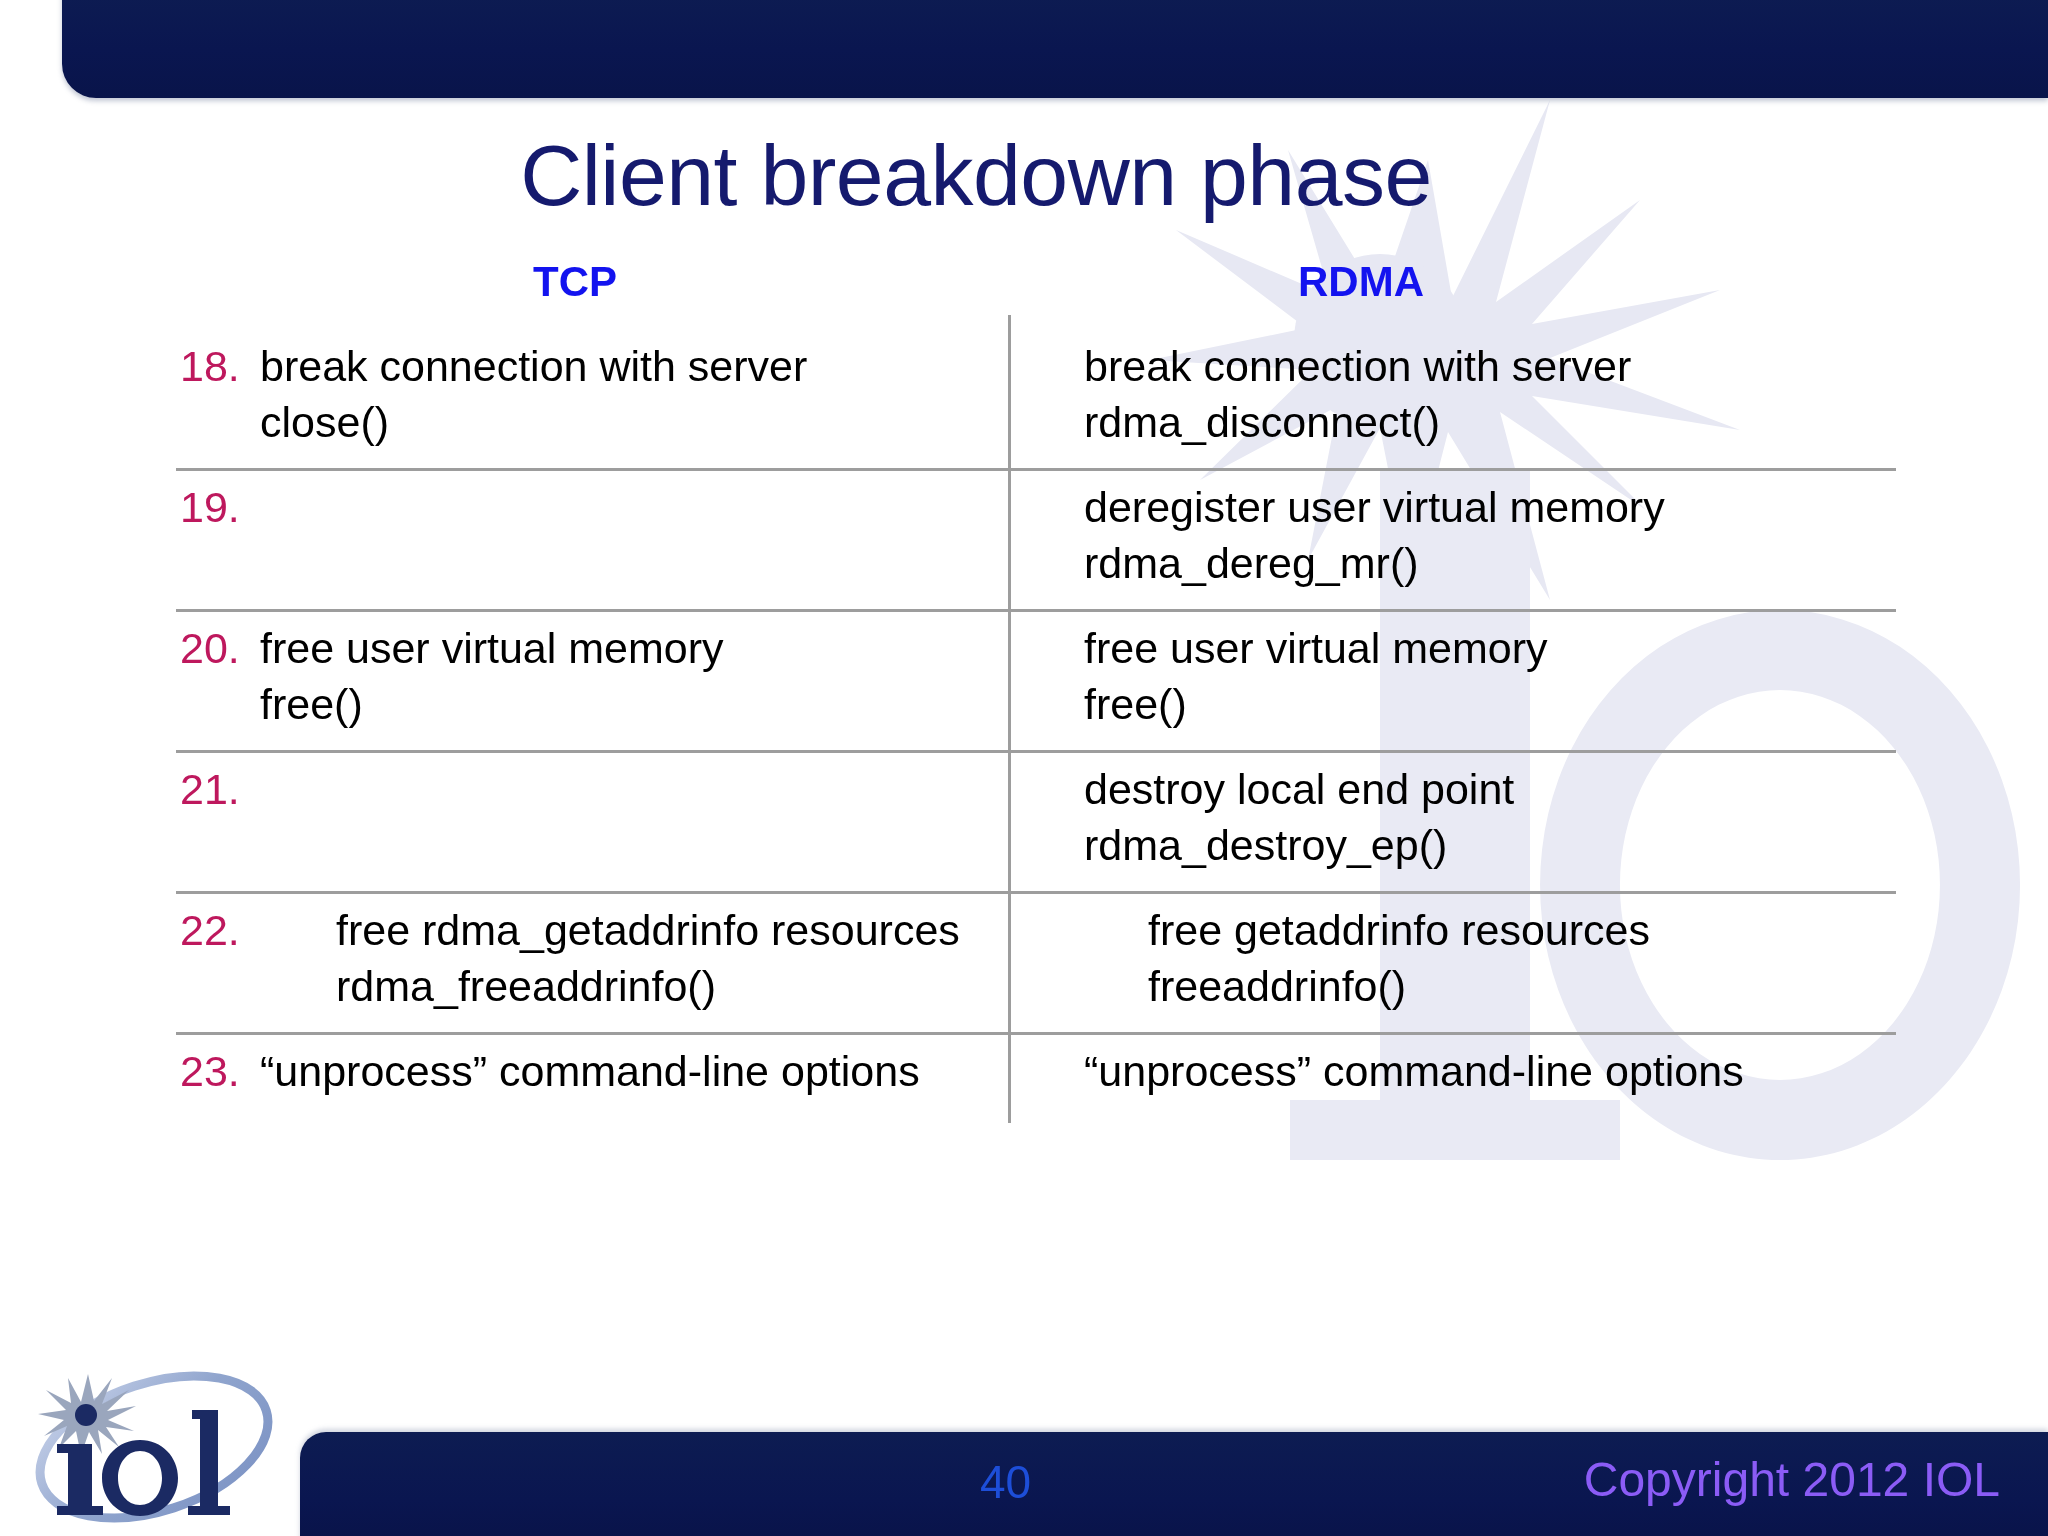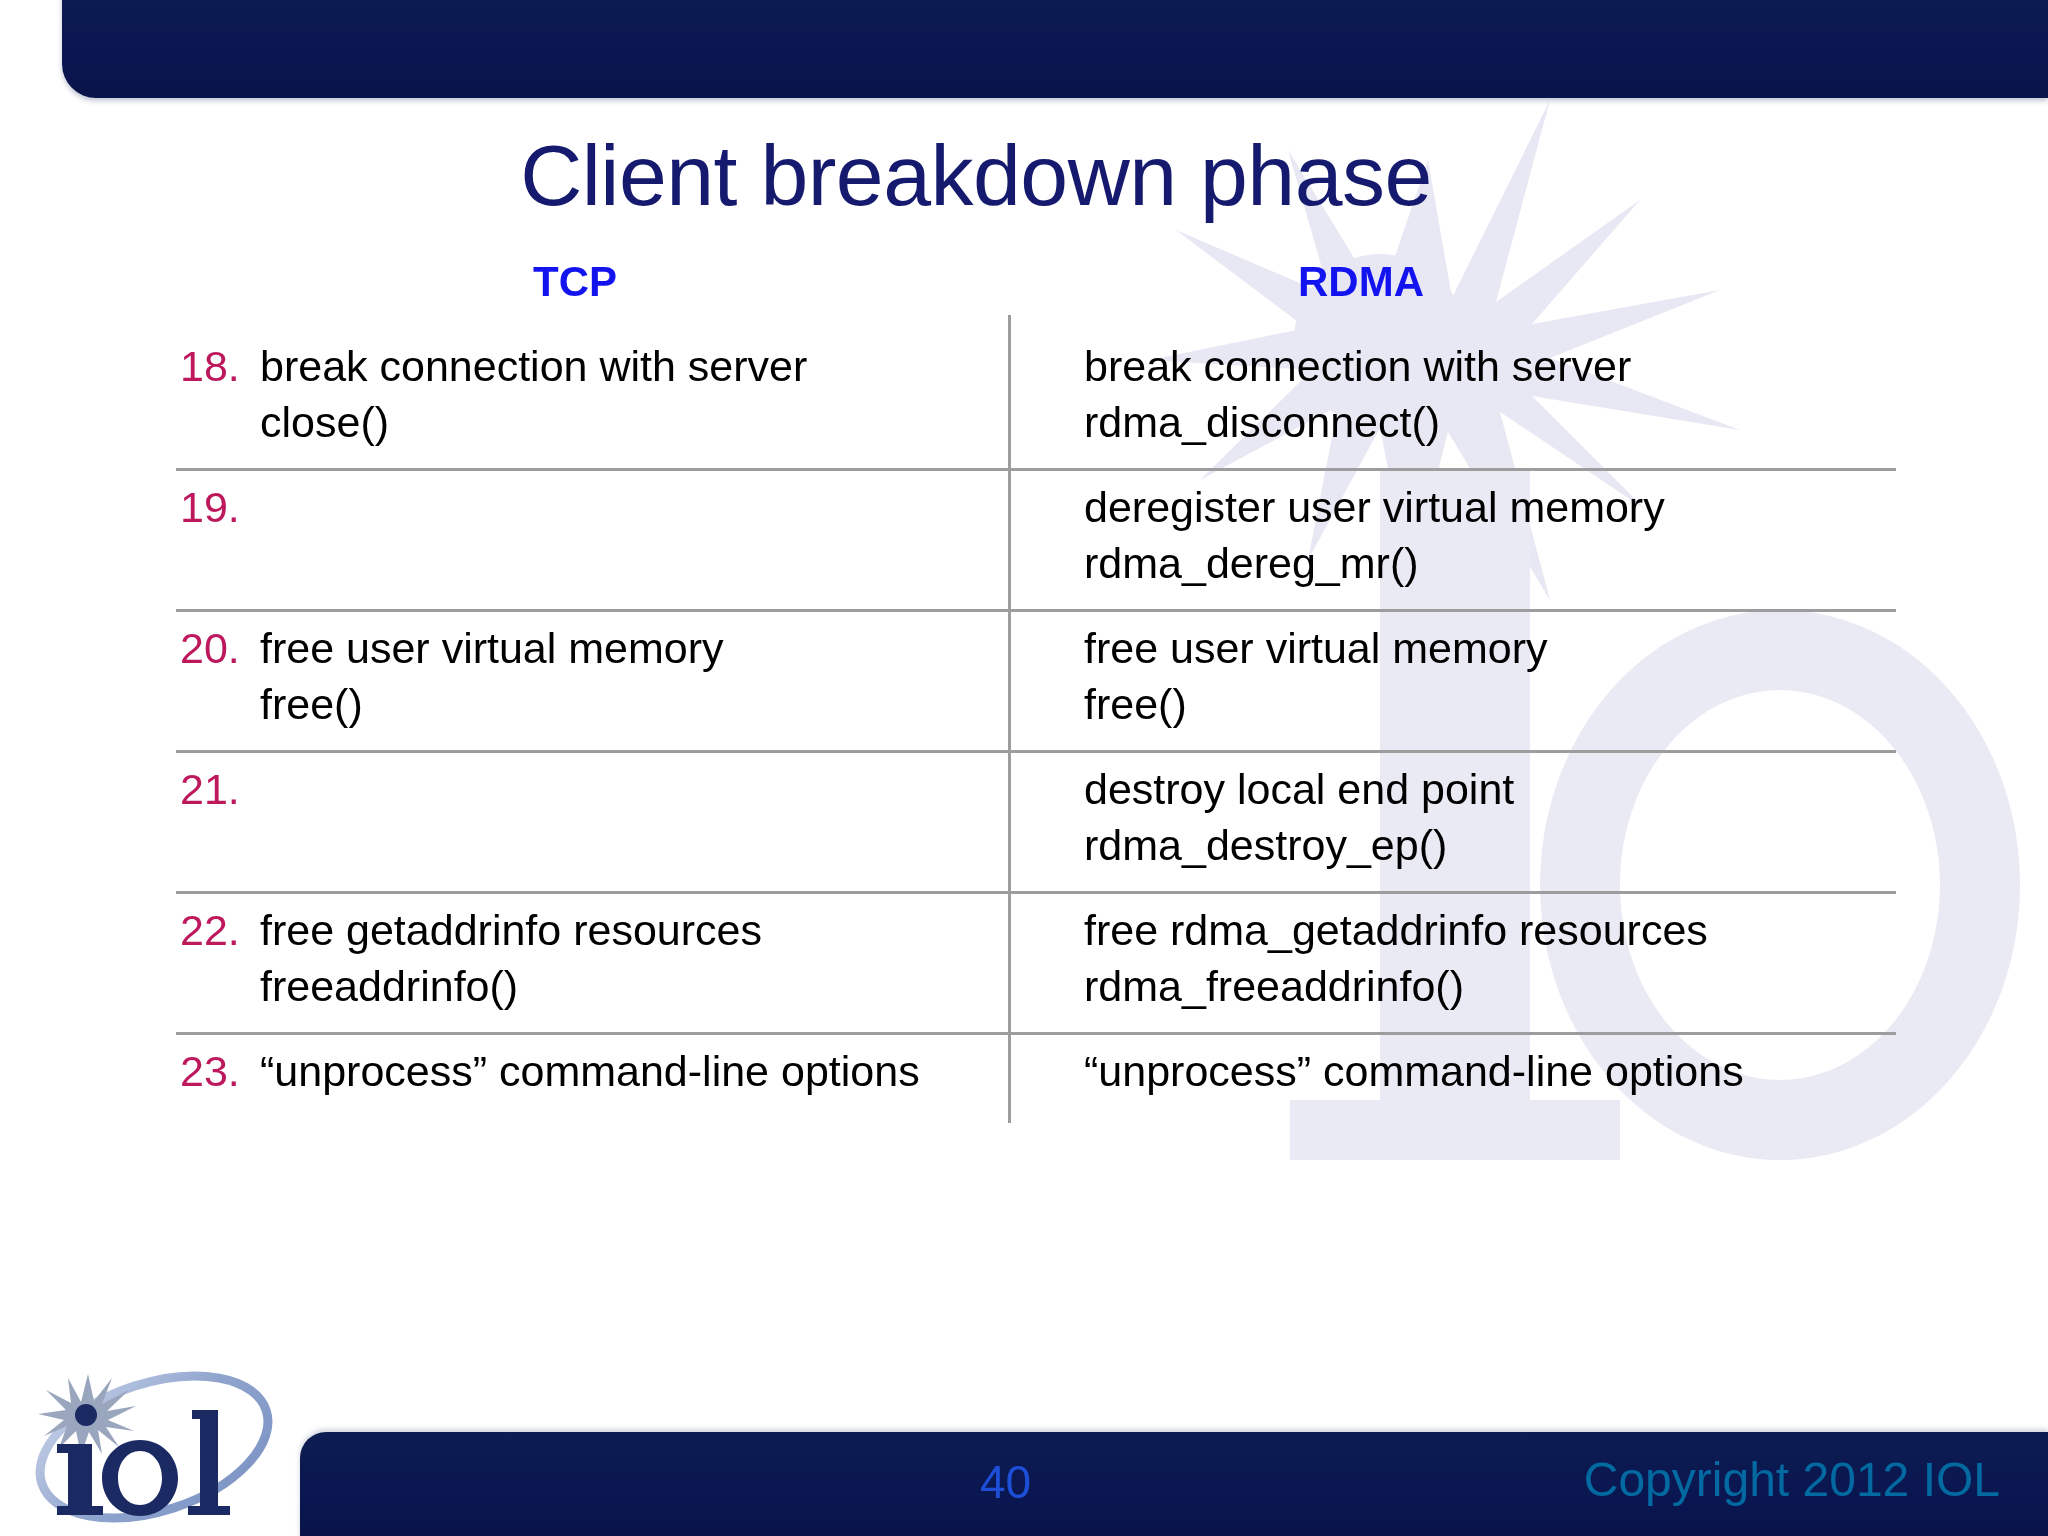--- a/index.html
+++ b/index.html
@@ -146,21 +146,21 @@
     top: 1455px;
     font-size: 46px;
     color: #1d4ed8;
     z-index: 8;
   }
   .copyright {
     position: absolute;
     right: 48px;
     top: 1452px;
     font-size: 48px;
-    color: #0369a1;
+    color: #8b5cf6;
     z-index: 8;
     white-space: nowrap;
   }
 
   
   .logo {
     position: absolute;
     left: 24px;
     top: 1352px;
     width: 260px;
@@ -245,27 +245,27 @@
         <span class="l2"></span>
       </div>
       <div class="cell cell-rdma">
         <span class="l1">destroy local end point</span>
         <span class="l2">rdma_destroy_ep()</span>
       </div>
     </div>
 
     <div class="row">
       <div class="cell cell-num">22.</div>
+      <div class="cell cell-rdma">
+        <span class="l1">free rdma_getaddrinfo resources</span>
+        <span class="l2">rdma_freeaddrinfo()</span>
+      </div>
       <div class="cell cell-tcp">
         <span class="l1">free getaddrinfo resources</span>
         <span class="l2">freeaddrinfo()</span>
-      </div>
-      <div class="cell cell-rdma">
-        <span class="l1">free rdma_getaddrinfo resources</span>
-        <span class="l2">rdma_freeaddrinfo()</span>
       </div>
     </div>
 
     <div class="row" style="min-height:90px;">
       <div class="cell cell-num">23.</div>
       <div class="cell cell-tcp">
         <span class="l1">“unprocess” command-line options</span>
       </div>
       <div class="cell cell-rdma">
         <span class="l1">“unprocess” command-line options</span>

